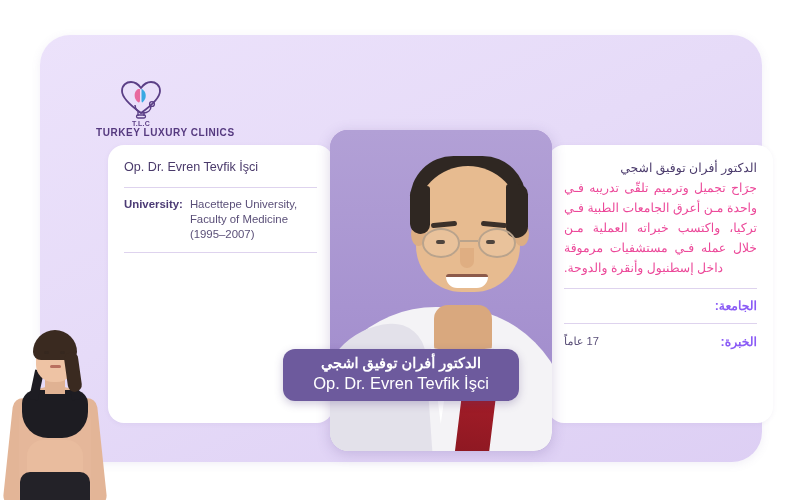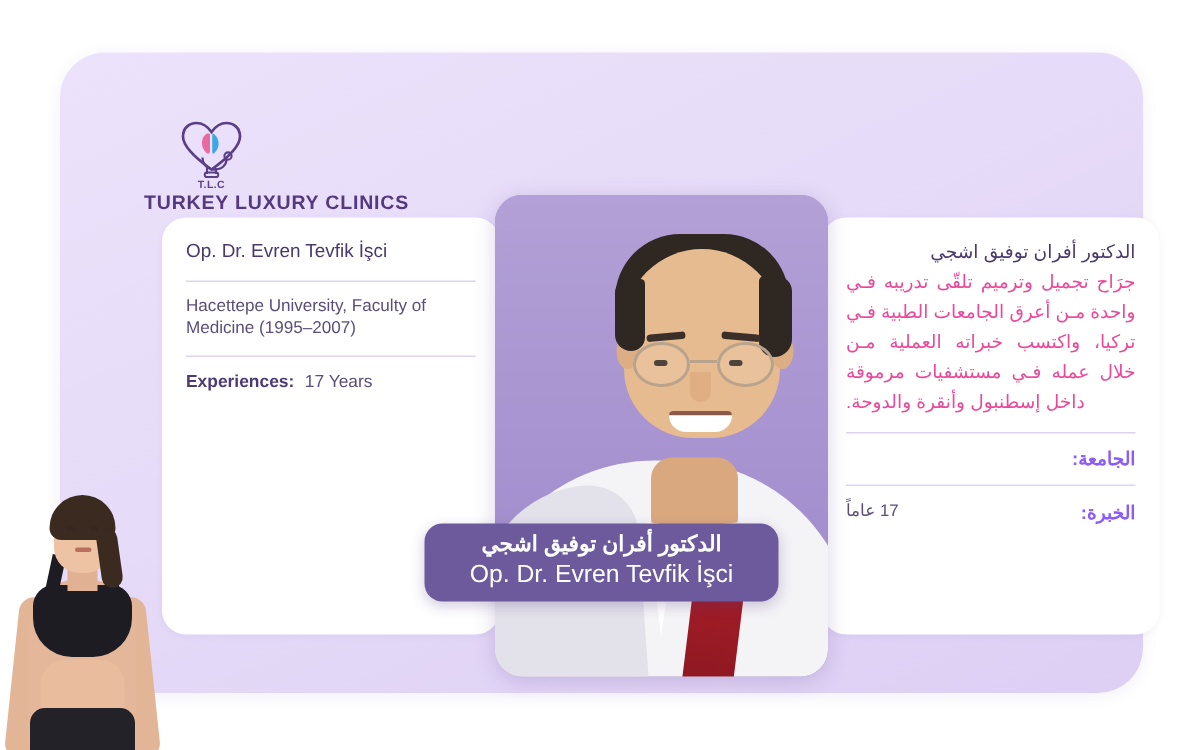--- a/index.html
+++ b/index.html
@@ -35,21 +35,21 @@
   }
   .logo svg { display: block; margin: 0 auto; }
   .logo .tlc {
     font-size: 7px;
     letter-spacing: .3px;
     color: #5d4187;
     margin-top: 1px;
     font-weight: 700;
   }
   .logo .brand {
-    font-size: 13px;
+    font-size: 10px;
     letter-spacing: .55px;
     color: #55397f;
     font-weight: 700;
     white-space: nowrap;
   }
 
   
   .panel {
     position: absolute;
     background: #ffffff;
@@ -433,27 +433,24 @@
       </span>
       <div class="tlc">T.L.C</div>
       <div class="brand">TURKEY LUXURY CLINICS</div>
     </div>
 
     <div class="panel panel-left">
       <div class="panel-inner">
         <div class="en-name">Op. Dr. Evren Tevfik İşci</div>
         <div class="divider"></div>
         <div class="kv">
+          <span class="k">University:</span>
           <span class="v">Hacettepe University, Faculty of Medicine (1995–2007)</span>
         </div>
         <div class="divider"></div>
-        <div class="kv kv-exp">
-          <span class="k">Experiences:</span>
-          <span class="v">17 Years</span>
-        </div>
       </div>
     </div>
 
     <div class="panel panel-right">
       <div class="panel-inner ar">
         <div class="ar-name">الدكتور أفران توفيق اشجي</div>
         <div class="ar-bio">جرَاح تجميل وترميم تلقّى تدريبه فـي واحدة مـن أعرق الجامعات الطبية فـي تركيا، واكتسب خبراته العملية مـن خلال عمله فـي مستشفيات مرموقة داخل إسطنبول وأنقرة والدوحة.</div>
         <div class="divider"></div>
         <div class="ar-kv">
           <span class="k">الجامعة:</span>

